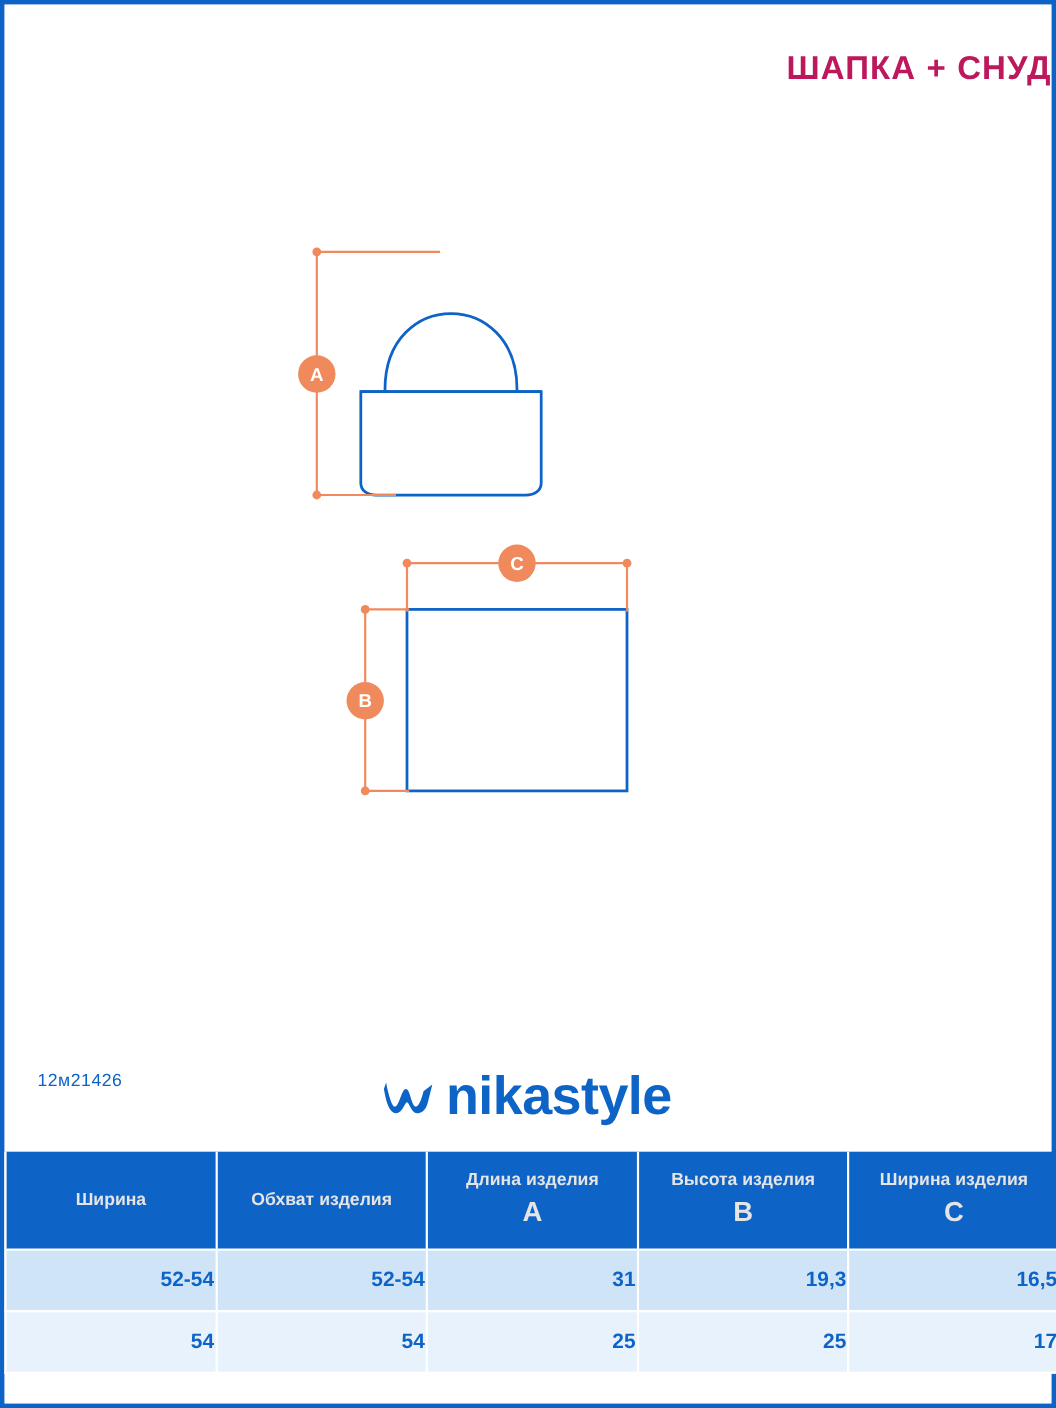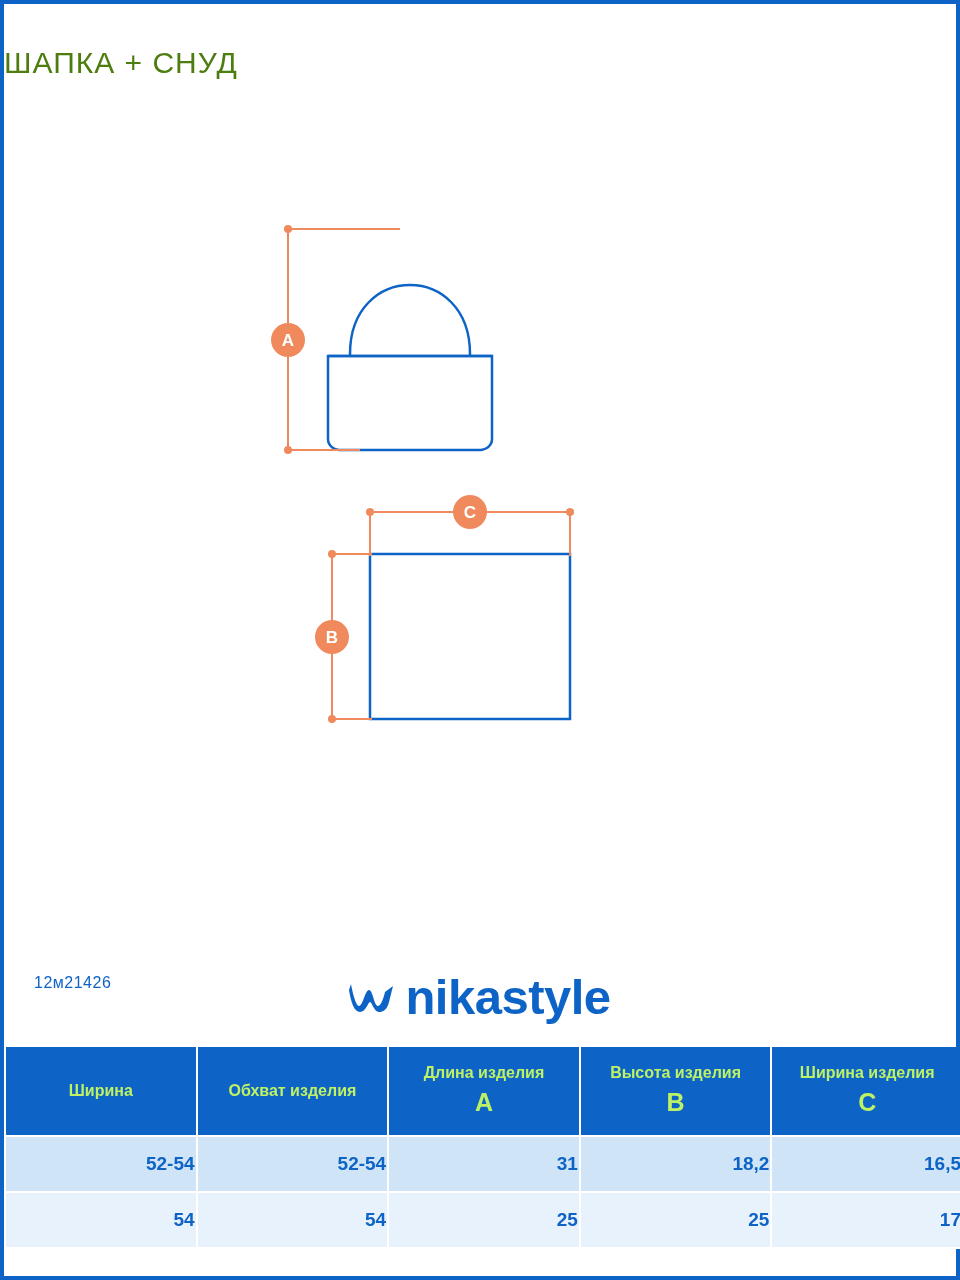--- a/index.html
+++ b/index.html
@@ -22,25 +22,25 @@
     border: 4px solid #0d63c6;
     box-sizing: border-box;
   }
 
   
   .title {
     position: absolute;
     top: 42px;
     left: 0;
     width: 100%;
-    text-align: left;
+    text-align: right;
     font-size: 30px;
-    font-weight: normal;
+    font-weight: bold;
     letter-spacing: 1px;
-    color: #4d7c0f;
+    color: #be185d;
   }
 
   
   .drawing {
     position: absolute;
     top: 170px;
     left: 0;
     width: 100%;
     height: 600px;
   }
@@ -91,21 +91,21 @@
   .size-table {
     position: absolute;
     left: 0;
     top: 1043px;
     width: 960px;
     border-collapse: collapse;
     table-layout: fixed;
   }
   .size-table th {
     background: #0d63c6;
-    color: #bef264;
+    color: #e5e5e5;
     font-size: 16px;
     font-weight: bold;
     height: 80px;
     vertical-align: middle;
     border-left: 2px solid #ffffff;
     border-right: 2px solid #ffffff;
     padding: 4px 2px;
     line-height: 1.35;
   }
   .size-table th .hdr-letter {
@@ -213,21 +213,21 @@
           <span>Ширина изделия</span>
           <span class="hdr-letter">C</span>
         </th>
       </tr>
     </thead>
     <tbody>
       <tr class="row-a">
         <td>52-54</td>
         <td>52-54</td>
         <td>31</td>
-        <td>18,2</td>
+        <td>19,3</td>
         <td>16,5</td>
       </tr>
       <tr class="row-b">
         <td>54</td>
         <td>54</td>
         <td>25</td>
         <td>25</td>
         <td>17</td>
       </tr>
     </tbody>

